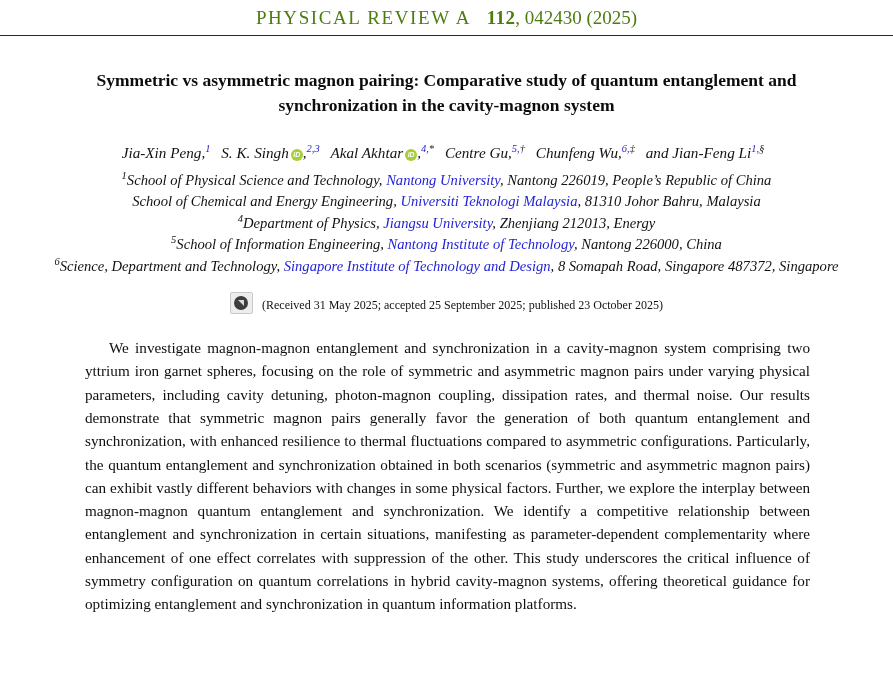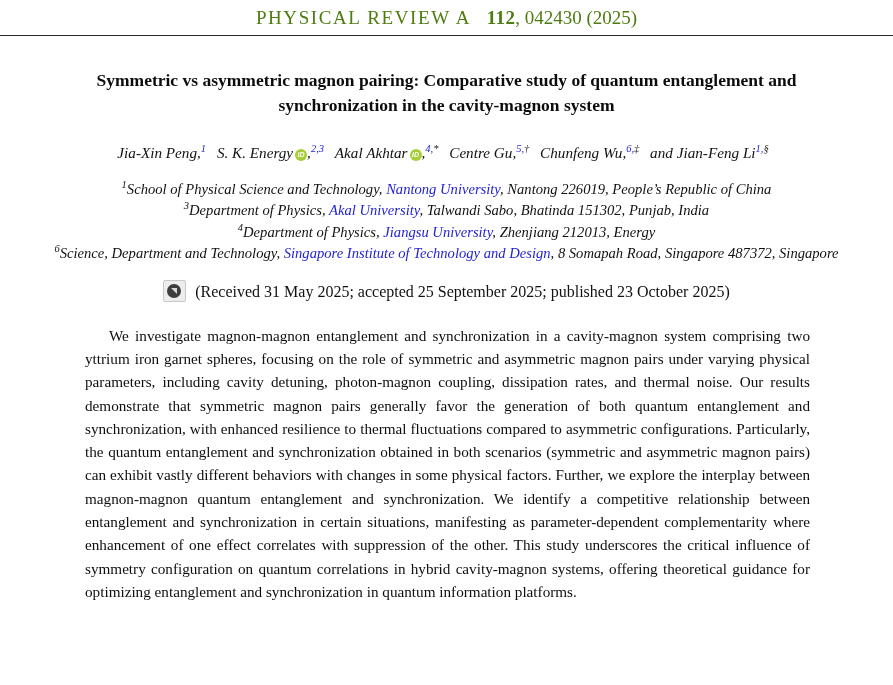--- a/index.html
+++ b/index.html
@@ -59,38 +59,38 @@
     font-family: "Liberation Sans", sans-serif;
     font-size: 7px;
     font-weight: bold;
     line-height: 12px;
     text-align: center;
     vertical-align: 1px;
     margin-left: 2px;
   }
   
   .affiliations {
-    margin-top: 17px;
+    margin-top: 8px;
     text-align: center;
     font-style: italic;
     font-size: 14.6px;
     line-height: 21.4px;
     color: #111111;
   }
   .affiliations .aff-line { white-space: nowrap; }
   a.link, .link {
     color: #2323d6;
     text-decoration: none;
     cursor: pointer;
   }
   
   .received {
     margin-top: 15px;
     text-align: center;
-    font-size: 16px;
+    font-size: 12px;
     color: #111111;
   }
   .crossmark {
     display: inline-block;
     width: 21px; height: 20px;
     background: #ededed;
     border: 1px solid #c9c9c9;
     border-radius: 2px;
     vertical-align: -5px;
     margin-right: 9px;
@@ -131,31 +131,32 @@
     <span class="jname">PHYSICAL REVIEW A</span>
     <span class="jname">&nbsp;</span>
     <span class="jvol">112</span><span>, 042430 (2025)</span>
   </div>
   <hr class="head-rule">
 
   <div class="title">Symmetric vs asymmetric magnon pairing: Comparative study of quantum entanglement and synchronization in the cavity-magnon system</div>
 
   <div class="authors">
     <span class="author"><span>Jia-Xin Peng</span><span>,</span><sup><span class="suplink">1</span><span class="supsym"></span></sup></span>
-    <span class="author"><span>S. K. Energy</span><span class="orcid">iD</span><span>,</span><sup><span class="suplink">2,3</span><span class="supsym"></span></sup></span>
+    <span class="author"><span>S. K. Singh</span><span class="orcid">iD</span><span>,</span><sup><span class="suplink">2,3</span><span class="supsym"></span></sup></span>
     <span class="author"><span>Akal Akhtar</span><span class="orcid">iD</span><span>,</span><sup><span class="suplink">4,</span><span class="supsym">*</span></sup></span>
     <span class="author"><span>Centre Gu</span><span>,</span><sup><span class="suplink">5,</span><span class="supsym">†</span></sup></span>
     <span class="author"><span>Chunfeng Wu</span><span>,</span><sup><span class="suplink">6,</span><span class="supsym">‡</span></sup></span>
     <span class="author"><span>and Jian-Feng Li</span><span></span><sup><span class="suplink">1,</span><span class="supsym">§</span></sup></span>
   </div>
 
   <div class="affiliations">
     <div class="aff-line"><sup>1</sup><span>School of Physical Science and Technology, </span><span class="link">Nantong University</span><span>, Nantong 226019, People’s Republic of China</span></div>
-    <div class="aff-line"><sup>3</sup><span>Department of Physics, </span><span class="link">Akal University</span><span>, Talwandi Sabo, Bhatinda 151302, Punjab, India</span></div>
+    <div class="aff-line"><sup></sup><span>School of Chemical and Energy Engineering, </span><span class="link">Universiti Teknologi Malaysia</span><span>, 81310 Johor Bahru, Malaysia</span></div>
     <div class="aff-line"><sup>4</sup><span>Department of Physics, </span><span class="link">Jiangsu University</span><span>, Zhenjiang 212013, Energy</span></div>
+    <div class="aff-line"><sup>5</sup><span>School of Information Engineering, </span><span class="link">Nantong Institute of Technology</span><span>, Nantong 226000, China</span></div>
     <div class="aff-line"><sup>6</sup><span>Science, Department and Technology, </span><span class="link">Singapore Institute of Technology and Design</span><span>, 8 Somapah Road, Singapore 487372, Singapore</span></div>
   </div>
 
   <div class="received">
     <span class="crossmark"><span class="cm-circle">
           <span class="cm-glyph"></span>
         </span></span><span>(Received 31 May 2025; accepted 25 September 2025; published 23 October 2025)</span>
   </div>
 
   <p class="abstract">We investigate magnon-magnon entanglement and synchronization in a cavity-magnon system comprising two yttrium iron garnet spheres, focusing on the role of symmetric and asymmetric magnon pairs under varying physical parameters, including cavity detuning, photon-magnon coupling, dissipation rates, and thermal noise. Our results demonstrate that symmetric magnon pairs generally favor the generation of both quantum entanglement and synchronization, with enhanced resilience to thermal fluctuations compared to asymmetric configurations. Particularly, the quantum entanglement and synchronization obtained in both scenarios (symmetric and asymmetric magnon pairs) can exhibit vastly different behaviors with changes in some physical factors. Further, we explore the interplay between magnon-magnon quantum entanglement and synchronization. We identify a competitive relationship between entanglement and synchronization in certain situations, manifesting as parameter-dependent complementarity where enhancement of one effect correlates with suppression of the other. This study underscores the critical influence of symmetry configuration on quantum correlations in hybrid cavity-magnon systems, offering theoretical guidance for optimizing entanglement and synchronization in quantum information platforms.</p>

